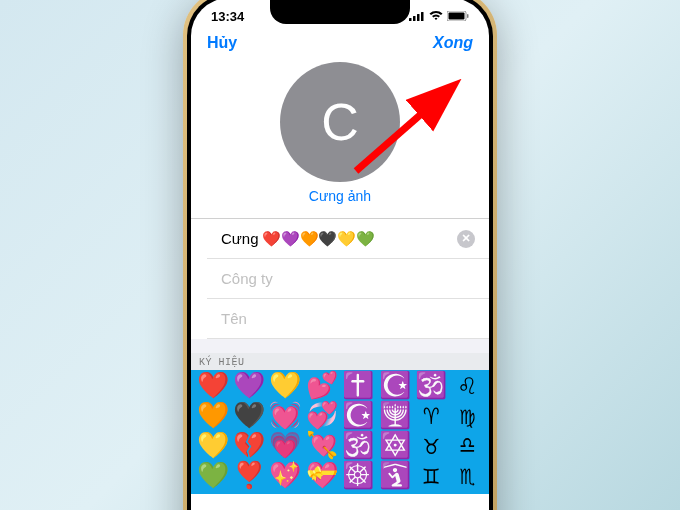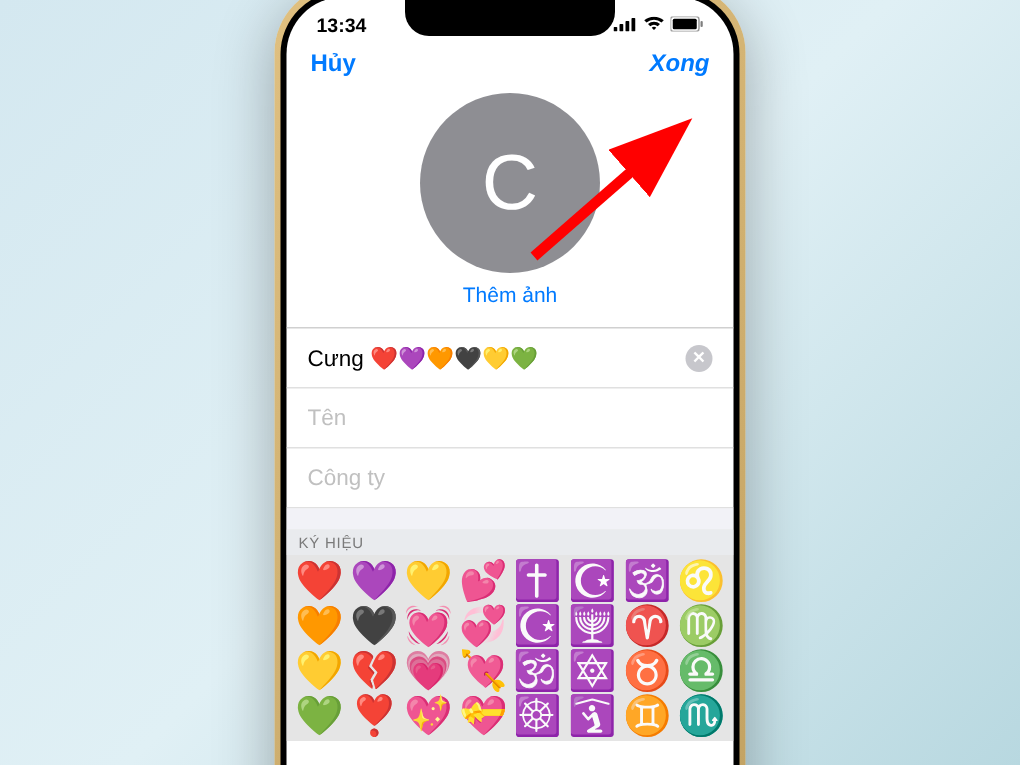--- a/index.html
+++ b/index.html
@@ -93,20 +93,21 @@
       font-weight: 400;
     }
     .add-photo {
       color: #007aff;
       font-size: 14px;
       margin-top: 6px;
     }
     .form {
       border-top: 1px solid #d0d0d0;
       margin-top: 4px;
+      padding-left: 16px;
     }
     .row {
       border-bottom: 1px solid #e0e0e0;
       padding: 10px 14px;
       display: flex;
       align-items: center;
       min-height: 40px;
     }
     .row-value {
       font-size: 15px;
@@ -125,21 +126,22 @@
       background: #c7c7cc;
       display: flex;
       align-items: center;
       justify-content: center;
       color: #fff;
       font-size: 11px;
       font-weight: bold;
     }
     .keyboard-spacer { height: 14px; background: #f2f2f7; }
     .keyboard {
-      background: #e5e5e5;
+      background: #0ea5e9;
+      font-family: Liberation Mono, monospace;
     }
     .kb-header {
       font-size: 10px;
       color: #7a7a7a;
       padding: 4px 8px 2px;
       letter-spacing: 0.5px;
       background: #e9ebee;
     }
     .emoji-grid {
       display: grid;
@@ -195,33 +197,33 @@
 
       <div class="nav-bar">
         <span class="cancel">Hủy</span>
         <span class="done">Xong</span>
       </div>
 
       <div class="avatar-section">
         <div class="avatar">
           <span>C</span>
         </div>
-        <span class="add-photo">Thêm ảnh</span>
+        <span class="add-photo">Cưng ảnh</span>
       </div>
 
       <div class="form">
         <div class="row">
           <span class="row-value">Cưng ❤️💜🧡🖤💛💚</span>
           <span class="clear-btn">✕</span>
         </div>
         <div class="row">
+          <span class="row-placeholder">Công ty</span>
+        </div>
+        <div class="row">
           <span class="row-placeholder">Tên</span>
-        </div>
-        <div class="row">
-          <span class="row-placeholder">Công ty</span>
         </div>
       </div>
 
       <div class="keyboard-spacer"></div>
 
       <div class="keyboard">
         <div class="kb-header">KÝ HIỆU</div>
         <div class="emoji-grid" id="emoji-grid">
             <div class="emoji-cell">❤️</div>
             <div class="emoji-cell">💜</div>

